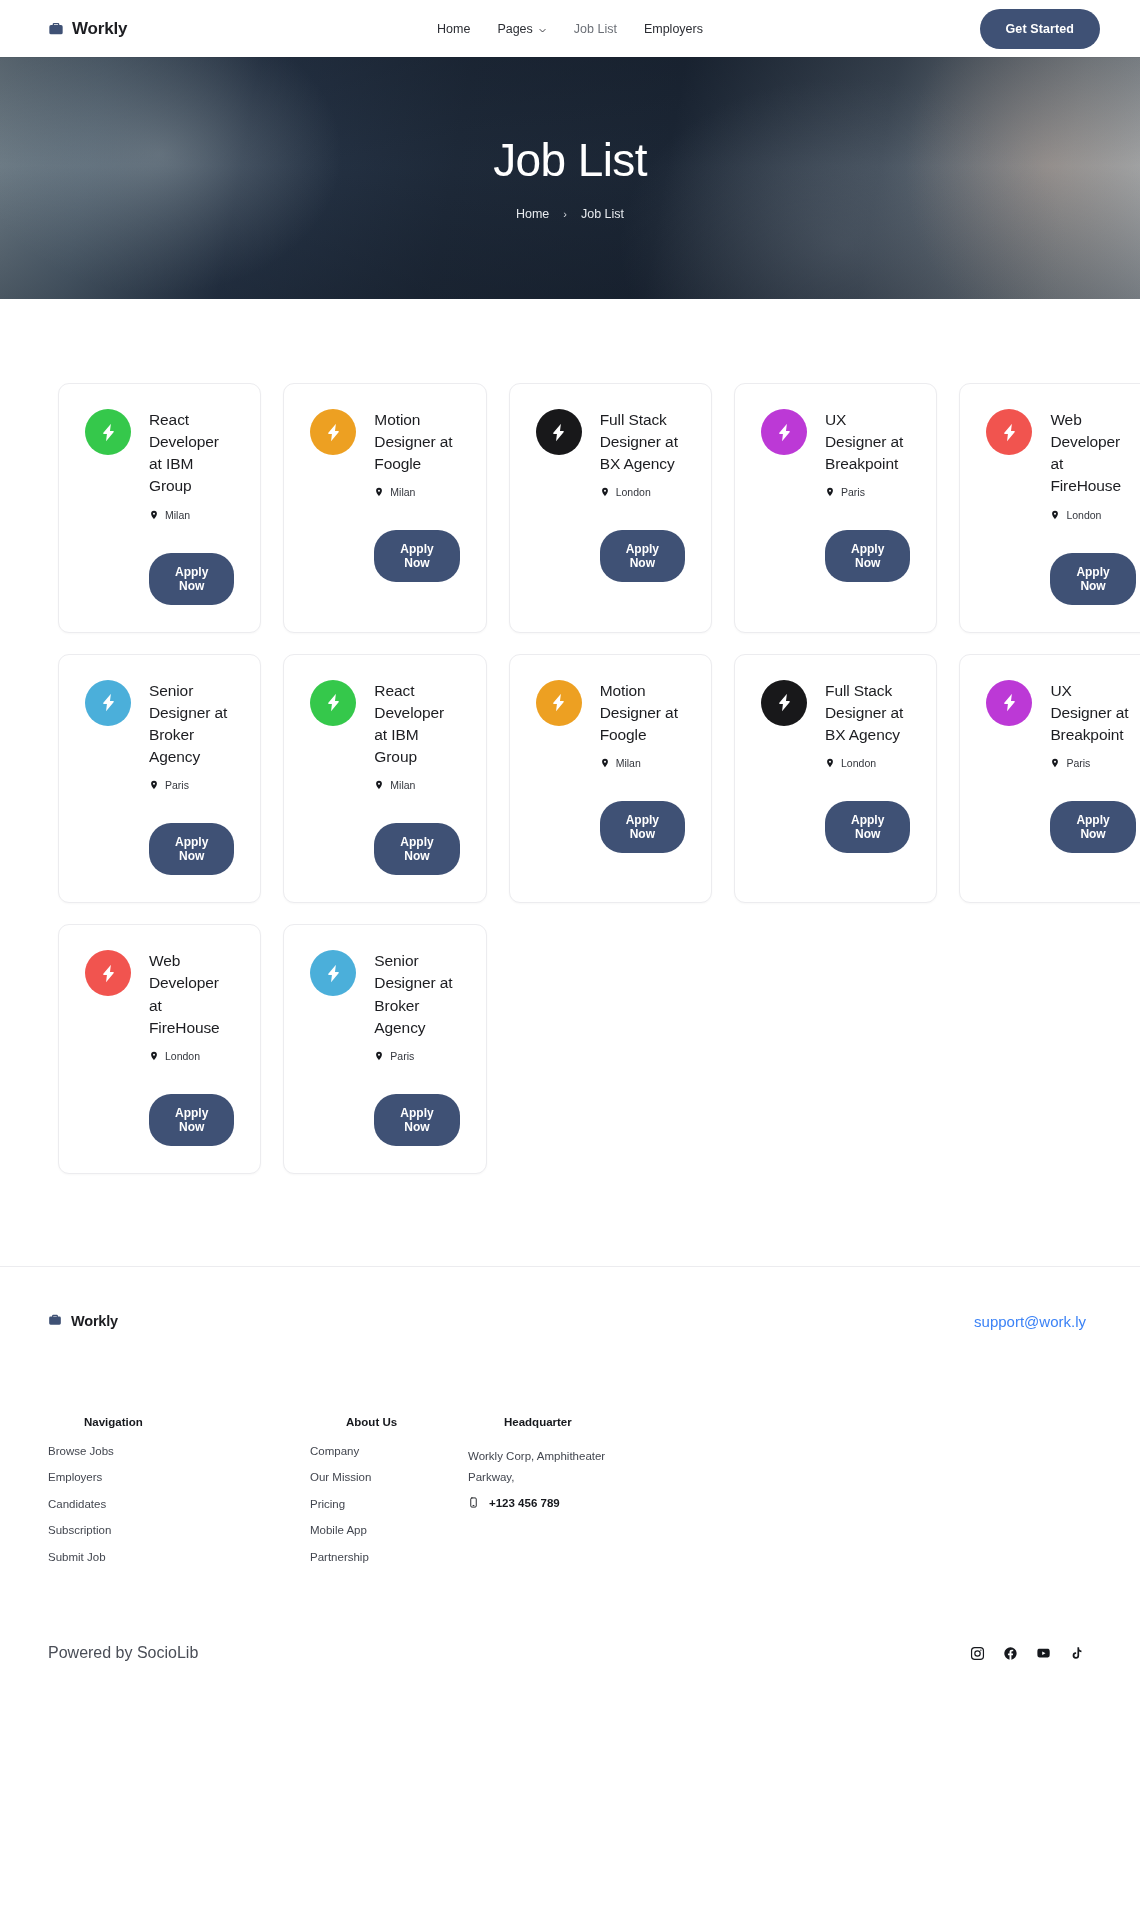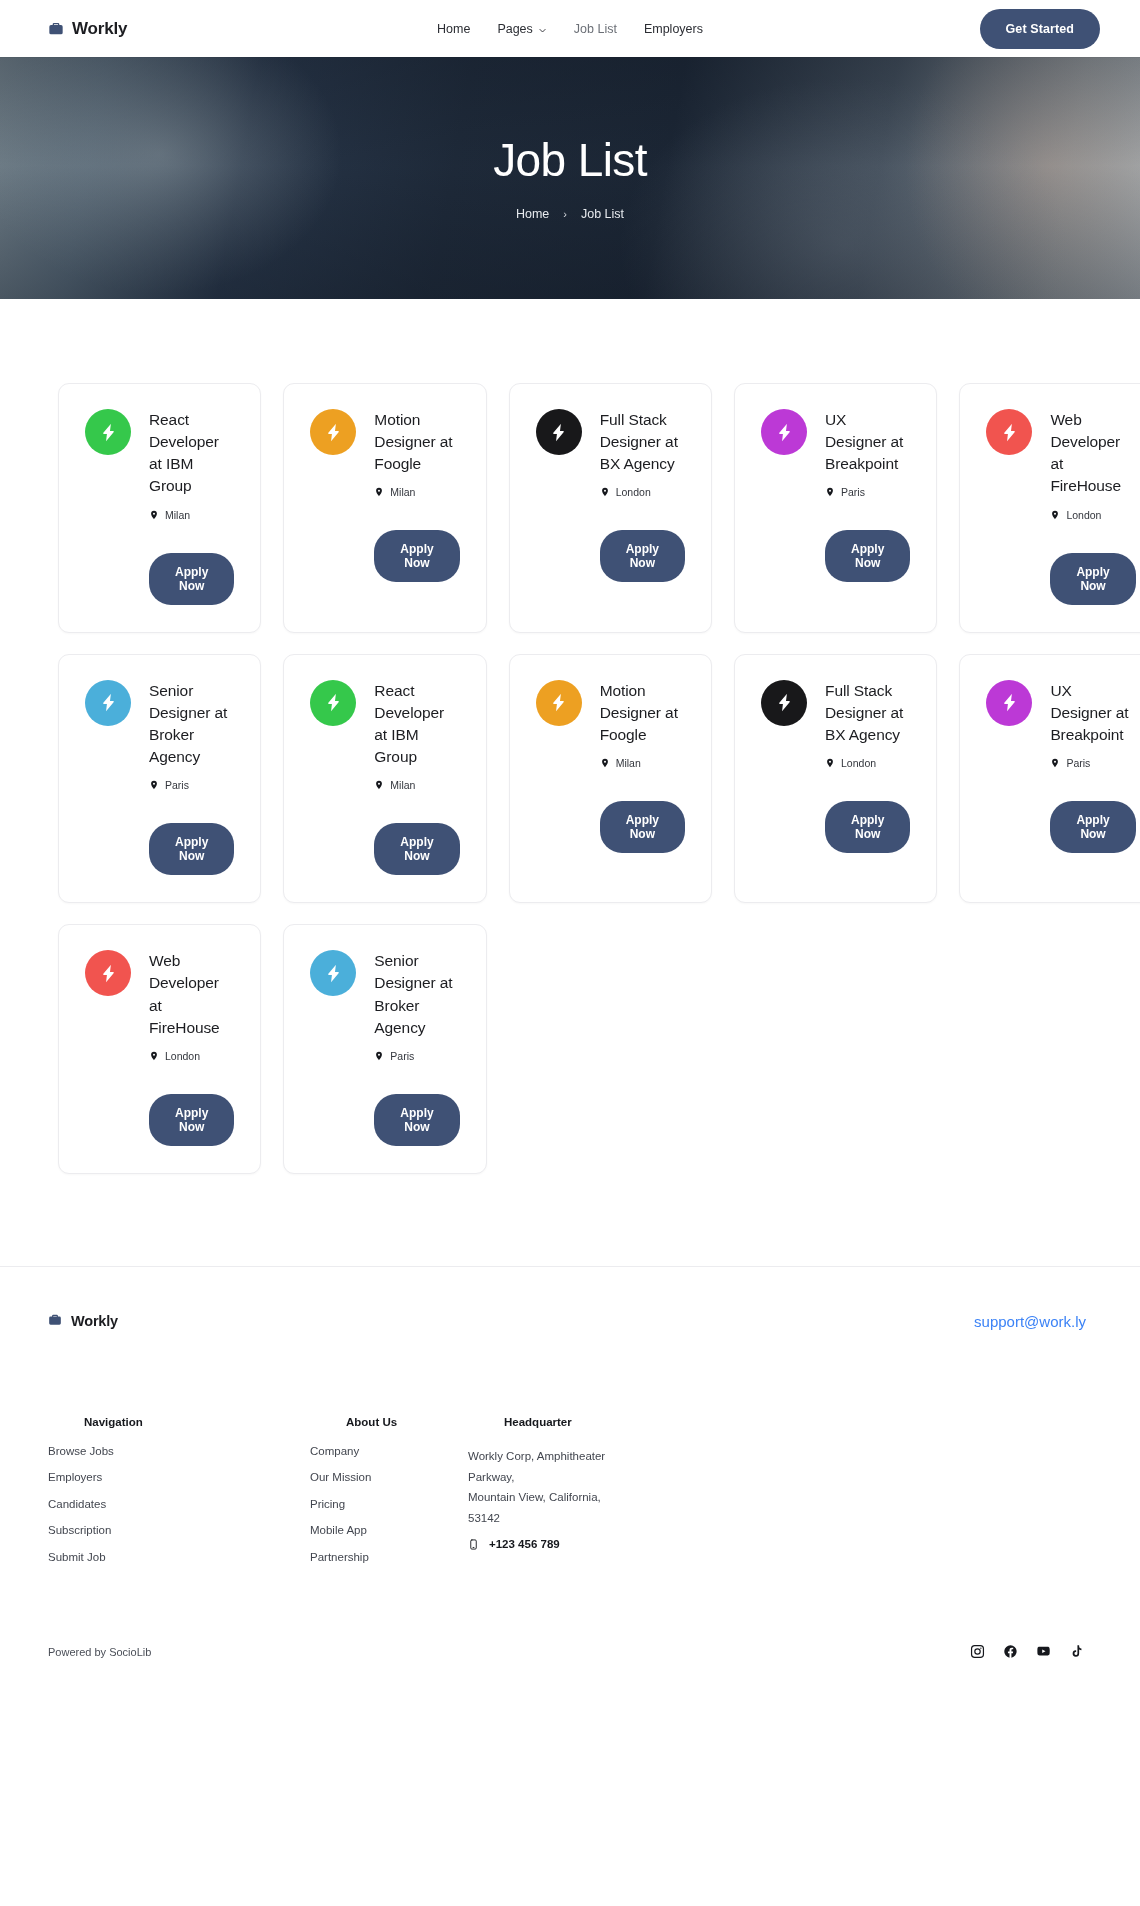--- a/index.html
+++ b/index.html
@@ -199,21 +199,21 @@
   .hq-line { font-size: 11.5px; color: #42464f; line-height: 1.8; }
   .hq-phone { margin-top: 8px; display: flex; align-items: center; gap: 10px; font-size: 11.5px; font-weight: 600; color: #16181d; }
   .phone-ic { width: 11px; height: 15px; display: block; }
 
   .footer-bottom {
     display: flex;
     align-items: center;
     justify-content: space-between;
     padding: 10px 0 30px;
   }
-  .powered { font-size: 11px; color: #4a4e57; }
+  .powered { font-size: 16px; color: #4a4e57; }
   .socials { display: flex; align-items: center; gap: 18px; margin-right: 8px; }
   .soc { width: 15px; height: 15px; display: block; cursor: pointer; }
 </style>
 </head>
 <body>
 
 <header class="header">
   <div class="brand">
     <span class="brand-mark">
       <svg viewBox="0 0 24 24" width="16" height="16" fill="#3f5175" aria-hidden="true">
@@ -494,21 +494,20 @@
           <span class="col-link">Our Mission</span>
           <span class="col-link">Pricing</span>
           <span class="col-link">Mobile App</span>
           <span class="col-link">Partnership</span>
         </div>
     </div>
 
     <div>
       <div class="col-head">Headquarter</div>
       <div class="hq-line">Workly Corp, Amphitheater Parkway,</div>
-      <div class="hq-line">Mountain View, California, 53142</div>
       <div class="hq-phone">
         <span class="phone-ic">
           <svg viewBox="0 0 24 24" width="11" height="15" fill="none" stroke="#16181d" stroke-width="2" stroke-linecap="round" stroke-linejoin="round">
             <rect x="6" y="2" width="12" height="20" rx="2.5"></rect>
               <line x1="11" y1="18.5" x2="13" y2="18.5"></line>
           </svg>
         </span>
         <span>+123 456 789</span>
       </div>
     </div>

